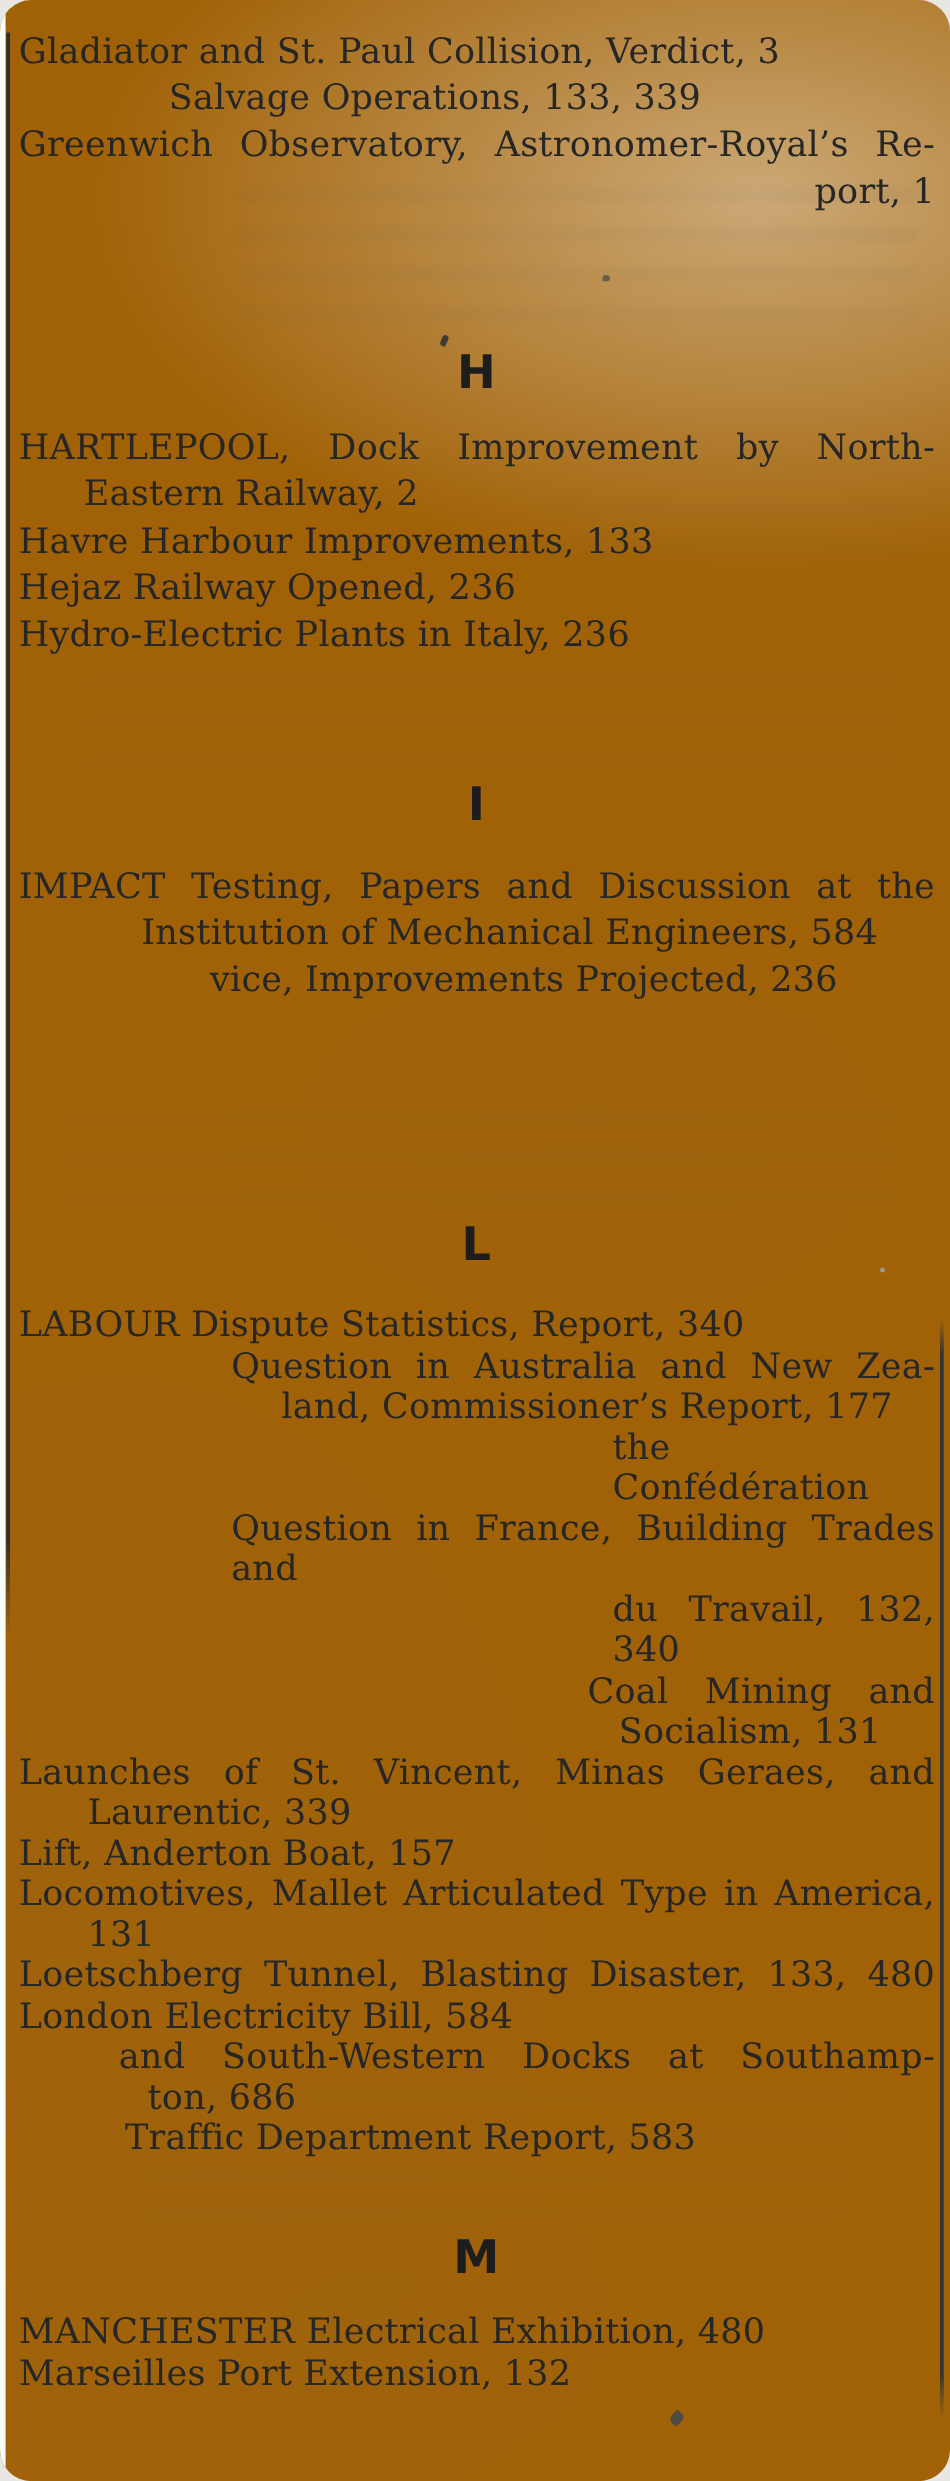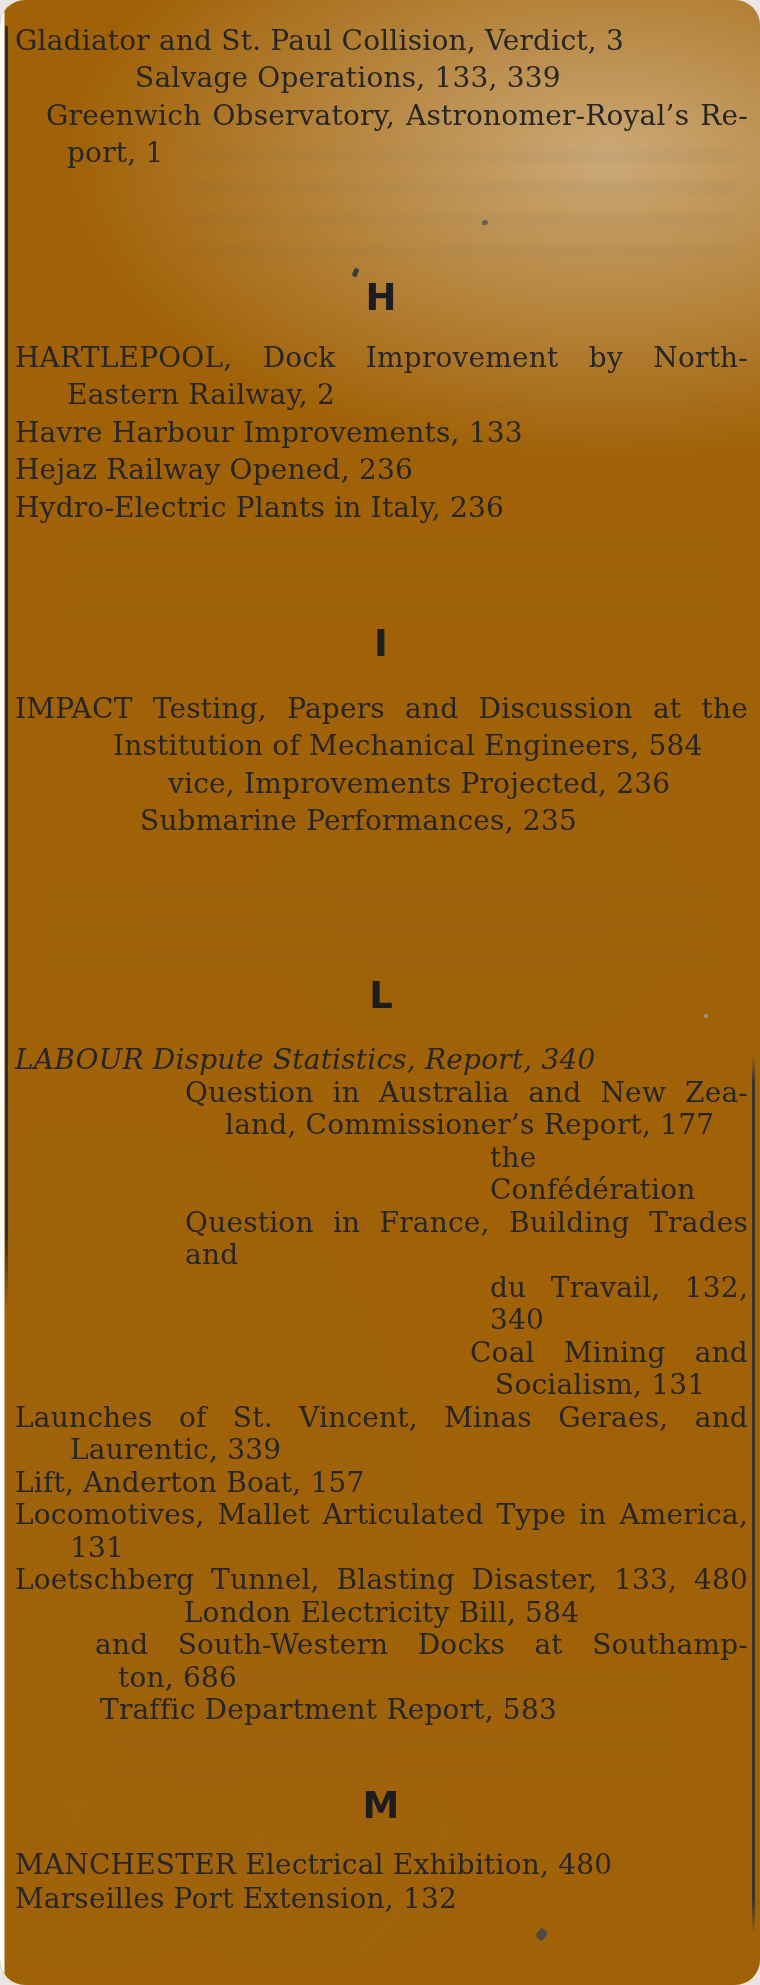--- a/index.html
+++ b/index.html
@@ -86,59 +86,58 @@
   <div class="rule rule-right"></div>
 
   <div class="speck speck-a"></div>
   <div class="speck speck-b"></div>
   <div class="speck speck-c"></div>
   <div class="speck speck-d"></div>
 
   <div class="sec sec-g">
       <div class="line" style="padding-left: 0px;">Gladiator and St. Paul Collision, Verdict, 3</div>
       <div class="line" style="padding-left: 120px;">Salvage Operations, 133, 339</div>
-      <div class="line justify" style="padding-left: 0px; margin-left: 31px;">Greenwich Observatory, Astronomer-Royal’s Re-</div>
-      <div class="line" style="padding-left: 52px;">port, 1</div>
+      <div class="line justify" style="padding-left: 0px;">Greenwich Observatory, Astronomer-Royal’s Re-</div>
+      <div class="line" style="padding-left: 52px; text-align: right;">port, 1</div>
     </div>
 
   <div class="heading hd-h">H</div>
   <div class="sec sec-h">
       <div class="line justify" style="padding-left: 0px;">HARTLEPOOL, Dock Improvement by North-</div>
       <div class="line" style="padding-left: 52px;">Eastern Railway, 2</div>
       <div class="line" style="padding-left: 0px;">Havre Harbour Improvements, 133</div>
       <div class="line" style="padding-left: 0px;">Hejaz Railway Opened, 236</div>
       <div class="line" style="padding-left: 0px;">Hydro-Electric Plants in Italy, 236</div>
     </div>
 
   <div class="heading hd-i">I</div>
   <div class="sec sec-i">
       <div class="line justify" style="padding-left: 0px;">IMPACT Testing, Papers and Discussion at the</div>
       <div class="line" style="padding-left: 98px;">Institution of Mechanical Engineers, 584</div>
       <div class="line" style="padding-left: 153px;">vice, Improvements Projected, 236</div>
-      <div class="line" style="padding-left: 125px;">Submarine Performances, 235</div>
     </div>
 
   <div class="heading hd-l">L</div>
   <div class="sec sec-l">
-      <div class="line" style="padding-left: 0px; font-style: italic;">LABOUR Dispute Statistics, Report, 340</div>
+      <div class="line" style="padding-left: 0px;">LABOUR Dispute Statistics, Report, 340</div>
       <div class="line justify" style="padding-left: 170px;">Question in Australia and New Zea-</div>
       <div class="line" style="padding-left: 210px;">land, Commissioner’s Report, 177</div>
       <div class="line justify" style="padding-left: 475px;">the Confédération</div>
       <div class="line justify" style="padding-left: 170px;">Question in France, Building Trades and</div>
       <div class="line justify" style="padding-left: 475px;">du Travail, 132,</div>
       <div class="line" style="padding-left: 475px;">340</div>
       <div class="line justify" style="padding-left: 455px;">Coal Mining and</div>
       <div class="line" style="padding-left: 480px;">Socialism, 131</div>
       <div class="line justify" style="padding-left: 0px;">Launches of St. Vincent, Minas Geraes, and</div>
       <div class="line" style="padding-left: 55px;">Laurentic, 339</div>
       <div class="line" style="padding-left: 0px;">Lift, Anderton Boat, 157</div>
       <div class="line justify" style="padding-left: 0px;">Locomotives, Mallet Articulated Type in America,</div>
       <div class="line" style="padding-left: 55px;">131</div>
       <div class="line justify" style="padding-left: 0px;">Loetschberg Tunnel, Blasting Disaster, 133, 480</div>
-      <div class="line" style="padding-left: 0px; text-align: center;">London Electricity Bill, 584</div>
+      <div class="line" style="padding-left: 0px;">London Electricity Bill, 584</div>
       <div class="line justify" style="padding-left: 80px;">and South-Western Docks at Southamp-</div>
       <div class="line" style="padding-left: 103px;">ton, 686</div>
       <div class="line" style="padding-left: 85px;">Traffic Department Report, 583</div>
     </div>
 
   <div class="heading hd-m">M</div>
   <div class="sec sec-m">
       <div class="line" style="padding-left: 0px;">MANCHESTER Electrical Exhibition, 480</div>
       <div class="line" style="padding-left: 0px;">Marseilles Port Extension, 132</div>
     </div>

